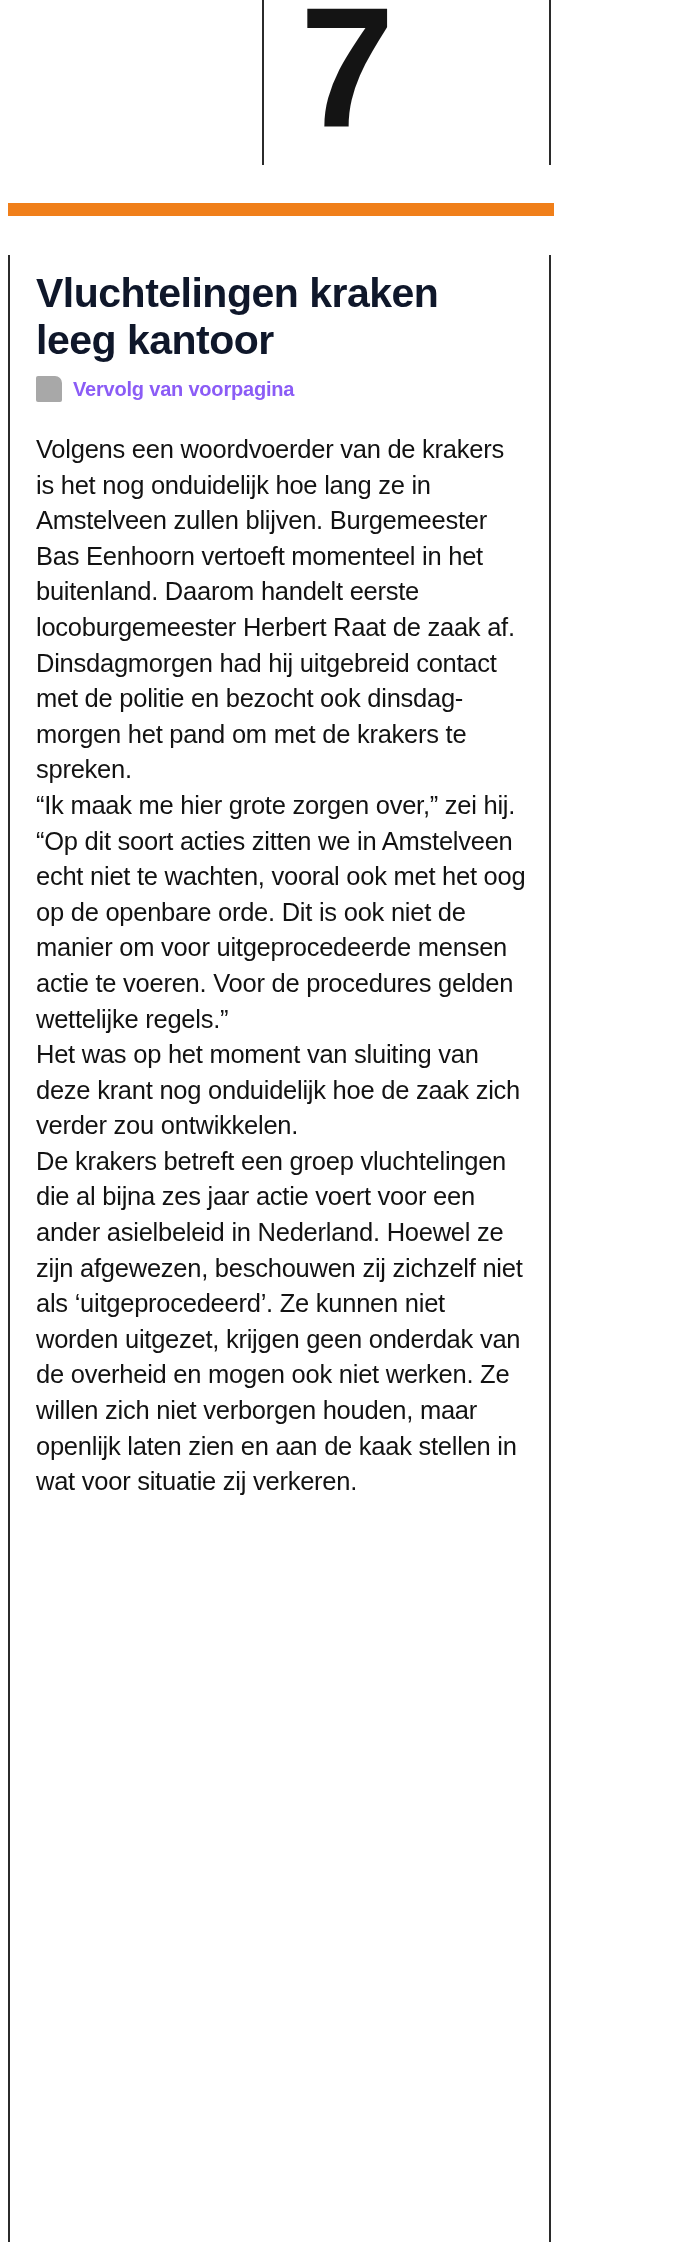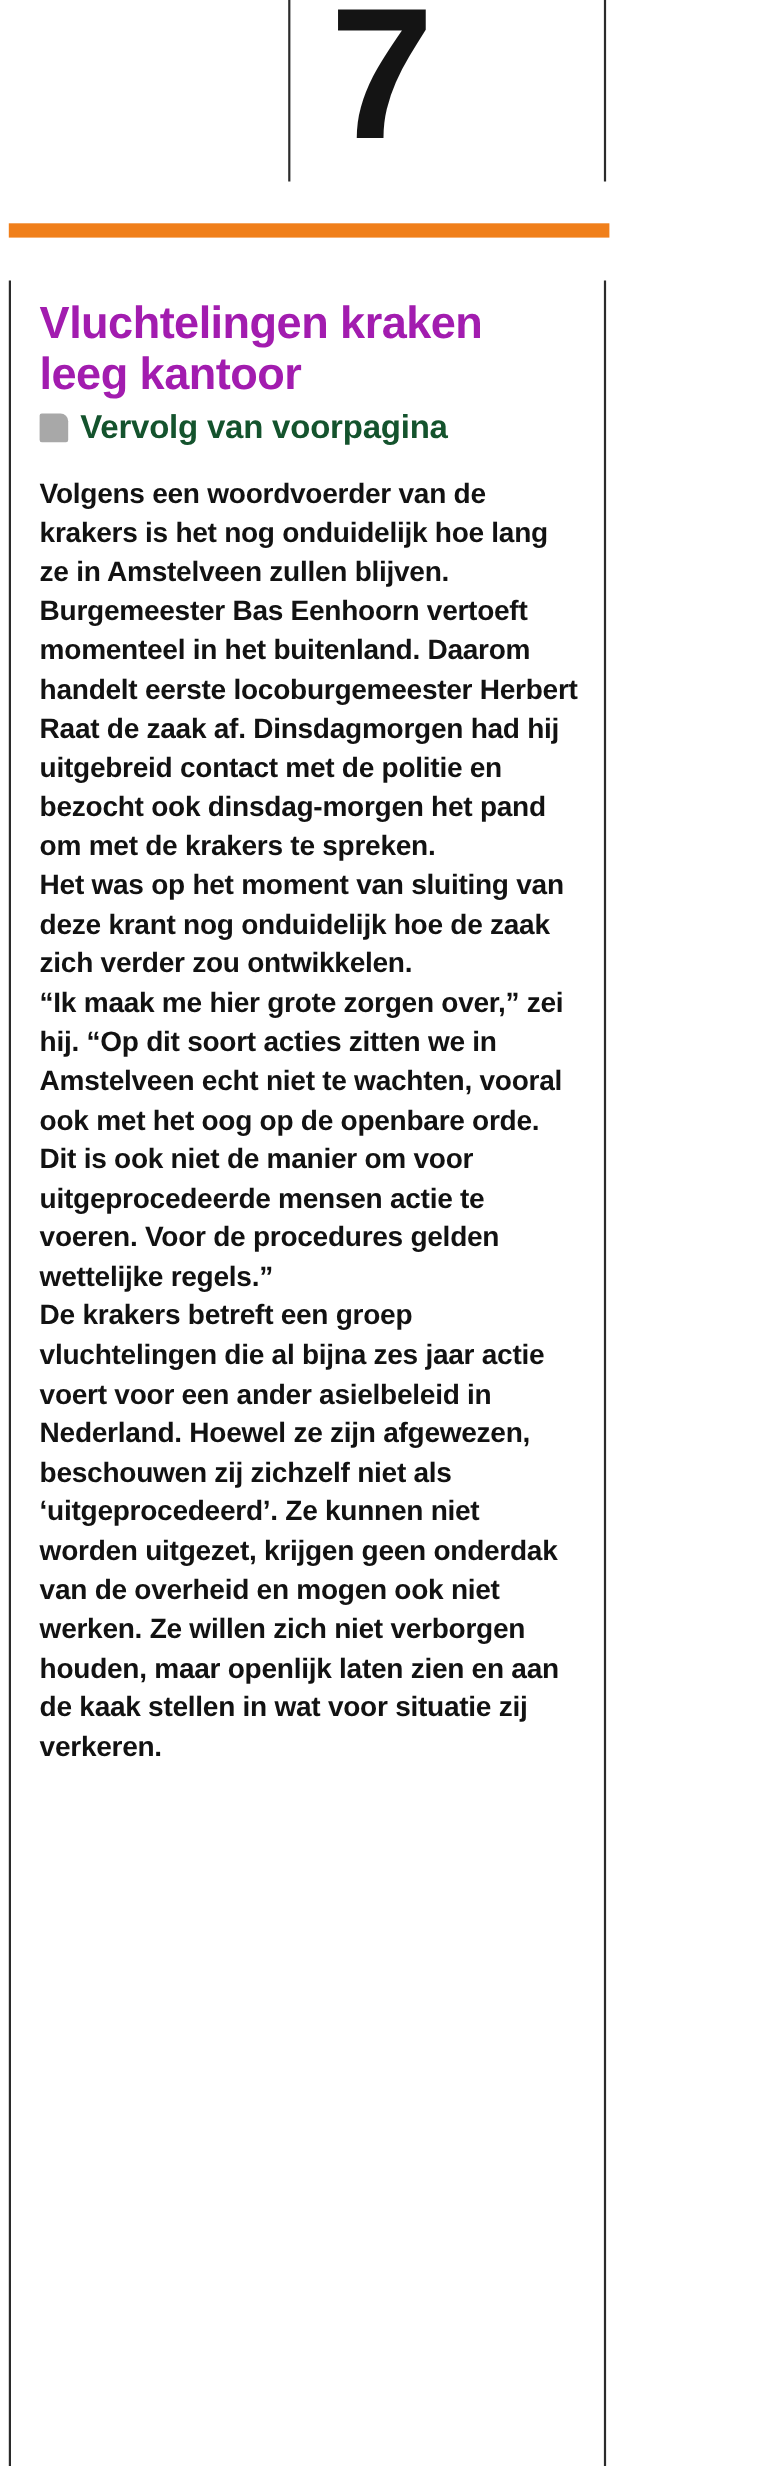--- a/index.html
+++ b/index.html
@@ -86,47 +86,47 @@
     left: 36px;
     top: 270px;
     width: 492px;
   }
   .headline {
     font-family: "Liberation Sans", sans-serif;
     font-weight: bold;
     font-size: 41px;
     line-height: 47px;
     letter-spacing: -0.5px;
-    color: #a21caf;
+    color: #0f172a;
     margin: 0 0 12px 0;
   }
   .kicker {
     display: flex;
     align-items: center;
     gap: 11px;
     margin: 0 0 30px 0;
   }
   .kicker-marker {
     width: 26px;
     height: 26px;
     background: #a8a8a8;
     border-radius: 2px 7px 2px 2px;
     flex: 0 0 auto;
   }
   .kicker-text {
     font-family: "Liberation Sans", sans-serif;
     font-weight: bold;
-    font-size: 30px;
+    font-size: 20px;
     line-height: 26px;
-    color: #14532d;
+    color: #8b5cf6;
     letter-spacing: -0.2px;
   }
   .body-text p {
     font-family: "Liberation Sans", sans-serif;
-    font-weight: bold;
+    font-weight: normal;
     font-size: 25.5px;
     line-height: 35.6px;
     color: #121212;
     margin: 0;
     letter-spacing: -0.25px;
   }
 </style>
 </head>
 <body>
 
@@ -141,17 +141,17 @@
 <div class="col-rule-right"></div>
 
 <div class="article">
   <h1 class="headline">Vluchtelingen kraken leeg kantoor</h1>
   <div class="kicker">
     <span class="kicker-marker"></span>
     <span class="kicker-text">Vervolg van voorpagina</span>
   </div>
   <div class="body-text">
     <p>Volgens een woordvoerder van de krakers is het nog onduidelijk hoe lang ze in Amstelveen zullen blijven. Burgemeester Bas Eenhoorn vertoeft momenteel in het buitenland. Daarom handelt eerste locoburgemeester Herbert Raat de zaak af. Dinsdagmorgen had hij uitgebreid contact met de politie en bezocht ook dinsdag-morgen het pand om met de krakers te spreken.</p>
+    <p>“Ik maak me hier grote zorgen over,” zei hij. “Op dit soort acties zitten we in Amstelveen echt niet te wachten, vooral ook met het oog op de openbare orde. Dit is ook niet de manier om voor uitgeprocedeerde mensen actie te voeren. Voor de procedures gelden wettelijke regels.”</p>
     <p>Het was op het moment van sluiting van deze krant nog onduidelijk hoe de zaak zich verder zou ontwikkelen.</p>
-    <p>“Ik maak me hier grote zorgen over,” zei hij. “Op dit soort acties zitten we in Amstelveen echt niet te wachten, vooral ook met het oog op de openbare orde. Dit is ook niet de manier om voor uitgeprocedeerde mensen actie te voeren. Voor de procedures gelden wettelijke regels.”</p>
     <p>De krakers betreft een groep vluchtelingen die al bijna zes jaar actie voert voor een ander asielbeleid in Nederland. Hoewel ze zijn afgewezen, beschouwen zij zichzelf niet als ‘uitgeprocedeerd’. Ze kunnen niet worden uitgezet, krijgen geen onderdak van de overheid en mogen ook niet werken. Ze willen zich niet verborgen houden, maar openlijk laten zien en aan de kaak stellen in wat voor situatie zij verkeren.</p>
   </div>
 </div>
 
 </body></html>

